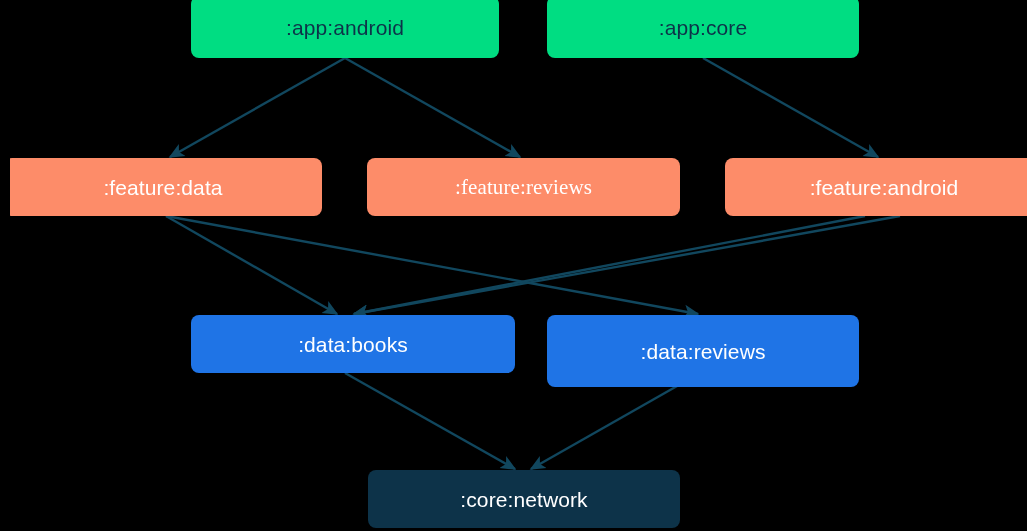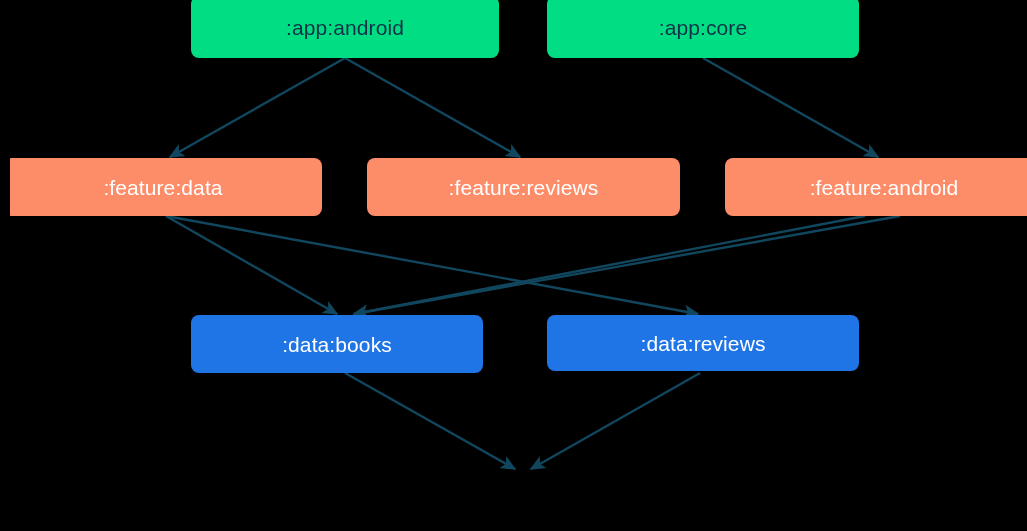--- a/index.html
+++ b/index.html
@@ -60,25 +60,28 @@
     </svg>
 <div class="graph-node" style="left: 181px; top: -4px; width: 308px; height: 62px; background: rgb(0, 221, 130); color: rgb(13, 51, 73);">
       <span>:app:android</span>
     </div>
     <div class="graph-node" style="left: 537px; top: -4px; width: 312px; height: 62px; background: rgb(0, 221, 130); color: rgb(13, 51, 73);">
       <span>:app:core</span>
     </div>
     <div class="graph-node" style="left: -6px; top: 158px; width: 318px; height: 58px; background: rgb(253, 140, 105); color: rgb(255, 255, 255);">
       <span>:feature:data</span>
     </div>
-    <div class="graph-node" style="left: 357px; top: 158px; width: 313px; height: 58px; background: rgb(253, 140, 105); color: rgb(255, 255, 255);">
+    <div class="graph-node" style="left: 357px; top: 158px; width: 313px; height: 58px; background: rgb(253, 140, 105); color: rgb(255, 255, 255); font-family: Liberation Serif, serif;">
       <span>:feature:reviews</span>
     </div>
     <div class="graph-node" style="left: 715px; top: 158px; width: 318px; height: 58px; background: rgb(253, 140, 105); color: rgb(255, 255, 255);">
       <span>:feature:android</span>
     </div>
-    <div class="graph-node" style="left: 181px; top: 315px; width: 292px; height: 58px; background: rgb(31, 116, 230); color: rgb(255, 255, 255);">
+    <div class="graph-node" style="left: 181px; top: 315px; width: 324px; height: 58px; background: rgb(31, 116, 230); color: rgb(255, 255, 255);">
       <span>:data:books</span>
     </div>
-    <div class="graph-node" style="left: 537px; top: 315px; width: 312px; height: 56px; background: rgb(31, 116, 230); color: rgb(255, 255, 255); text-align: center;">
+    <div class="graph-node" style="left: 537px; top: 315px; width: 312px; height: 72px; background: rgb(31, 116, 230); color: rgb(255, 255, 255); text-align: center;">
       <span>:data:reviews</span>
+    </div>
+    <div class="graph-node" style="left: 358px; top: 470px; width: 312px; height: 58px; background: rgb(13, 51, 73); color: rgb(255, 255, 255);">
+      <span>:core:network</span>
     </div>
   </div>
 
 </body></html>

